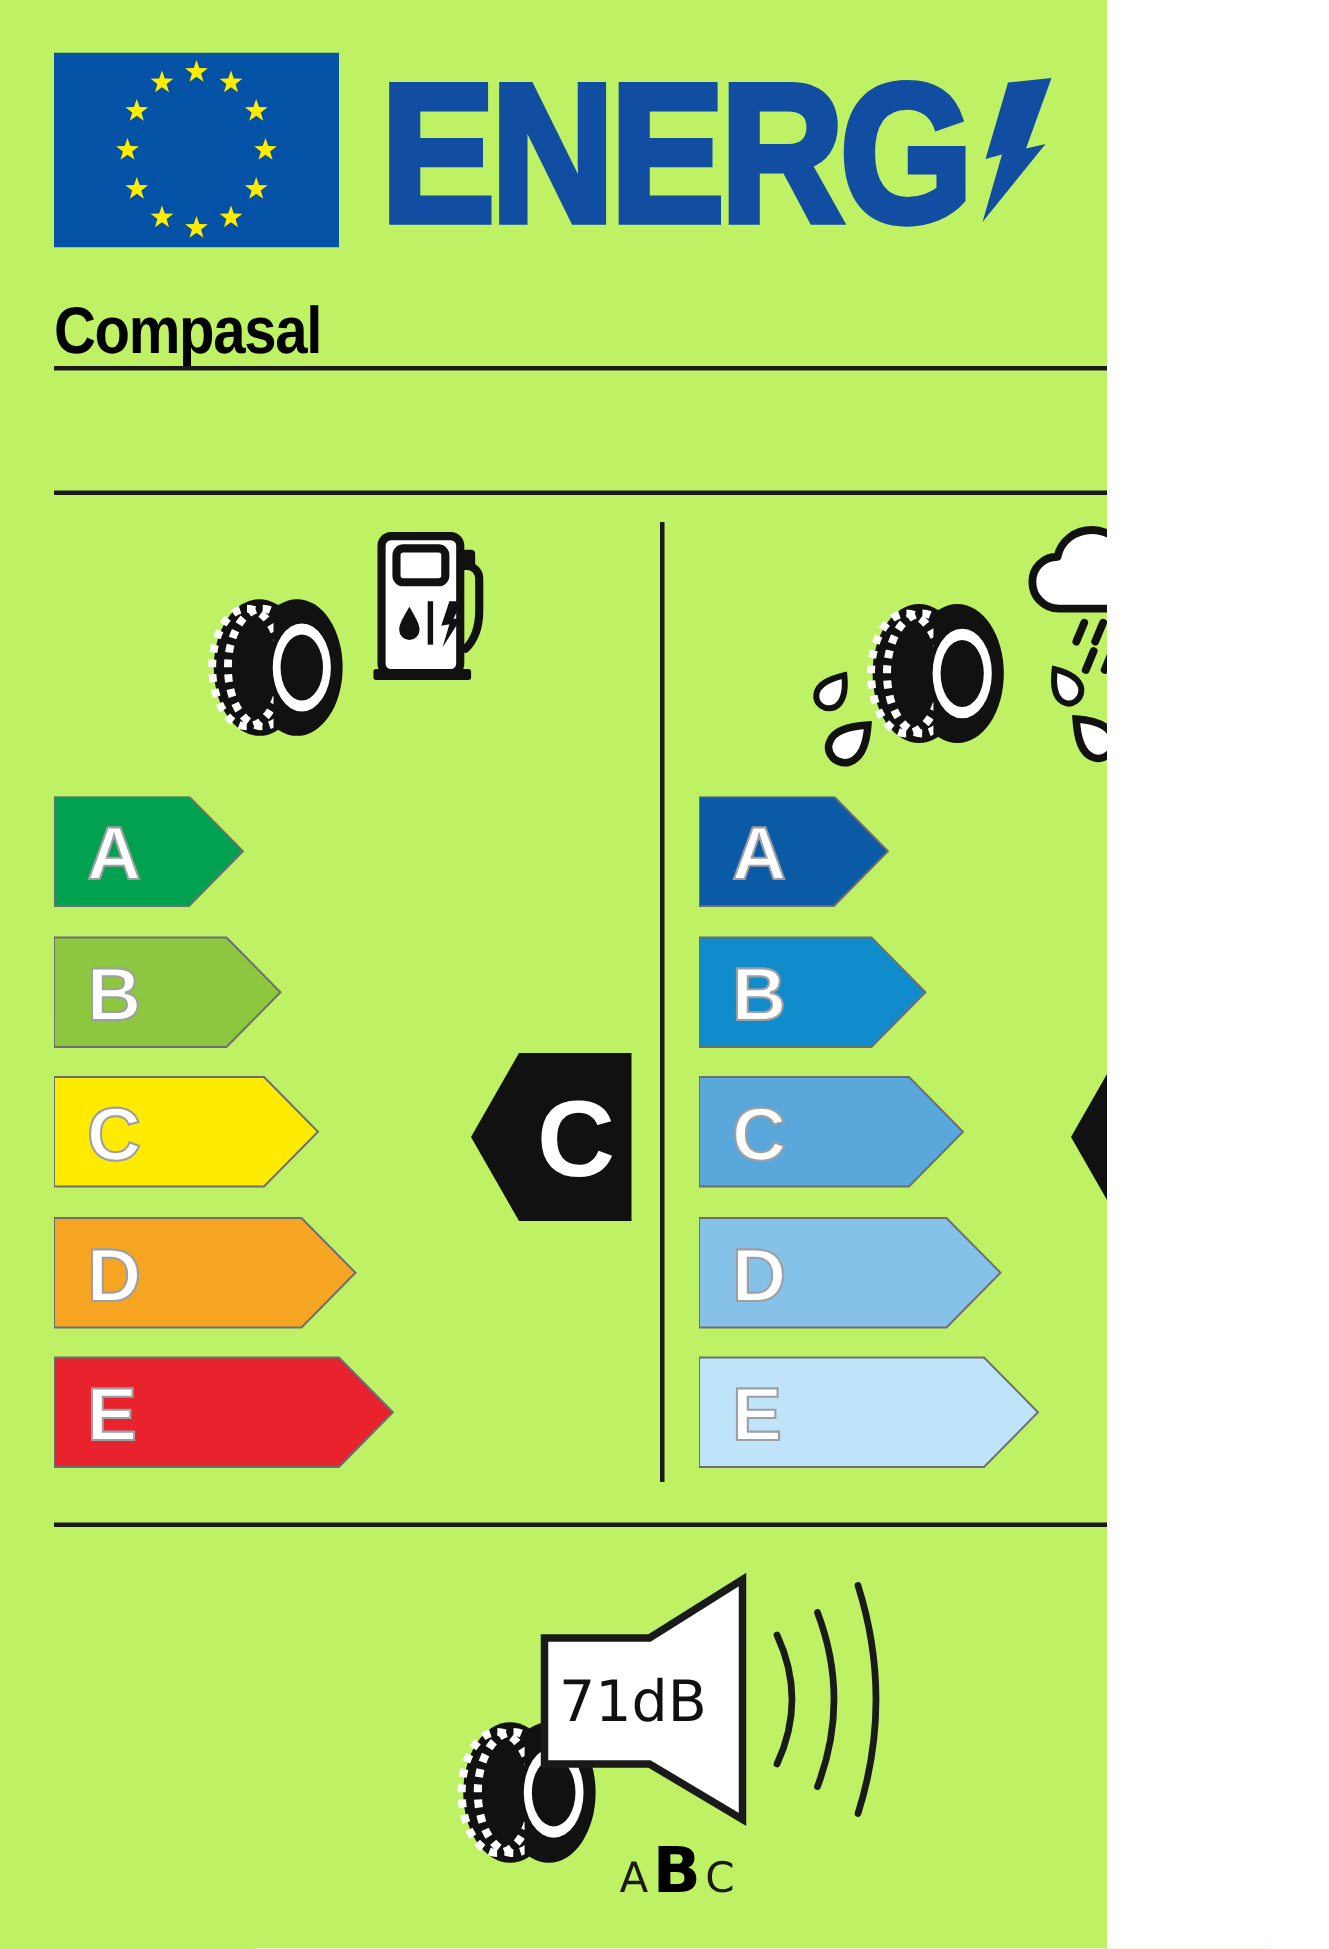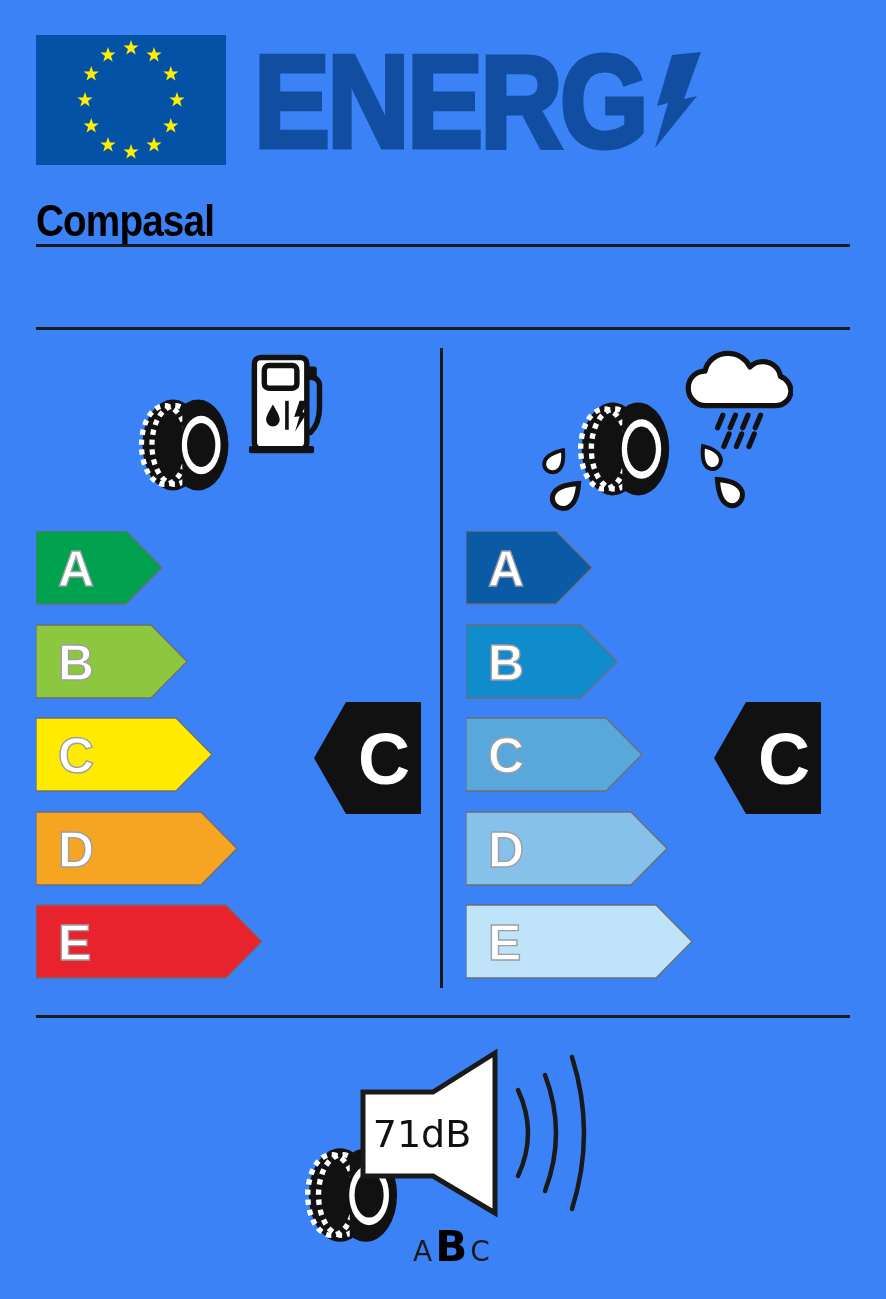--- a/index.html
+++ b/index.html
@@ -1,16 +1,16 @@
 <!DOCTYPE html>
 <html><head>
 <meta charset="utf-8">
 <style>
   html,body{margin:0;padding:0;background:#fff;}
-  .label{position:relative;width:886px;height:1299px;background:#3b82f6;overflow:hidden;
+  .label{position:relative;width:738px;height:1299px;background:#bef264;overflow:hidden;
          font-family:"Liberation Sans",sans-serif;}
   .abs{position:absolute;}
   .hline{position:absolute;height:3px;background:#1a1a1a;}
   .vline{position:absolute;width:3px;background:#1a1a1a;}
   .brand{position:absolute;left:36px;top:196px;font-size:44px;font-weight:bold;color:#000;
          transform:scaleX(.88);transform-origin:left center;letter-spacing:-1px;white-space:nowrap;}
   .logo-text{font-family:"Liberation Sans",sans-serif;font-weight:bold;font-size:131px;
              stroke:#114DA1;stroke-width:5px;letter-spacing:-3px;}
   .arrow-letter{font-family:"Liberation Sans",sans-serif;font-weight:bold;font-size:50px;
                 fill:#fff;stroke:#9d9fa2;stroke-width:1.4px;}

